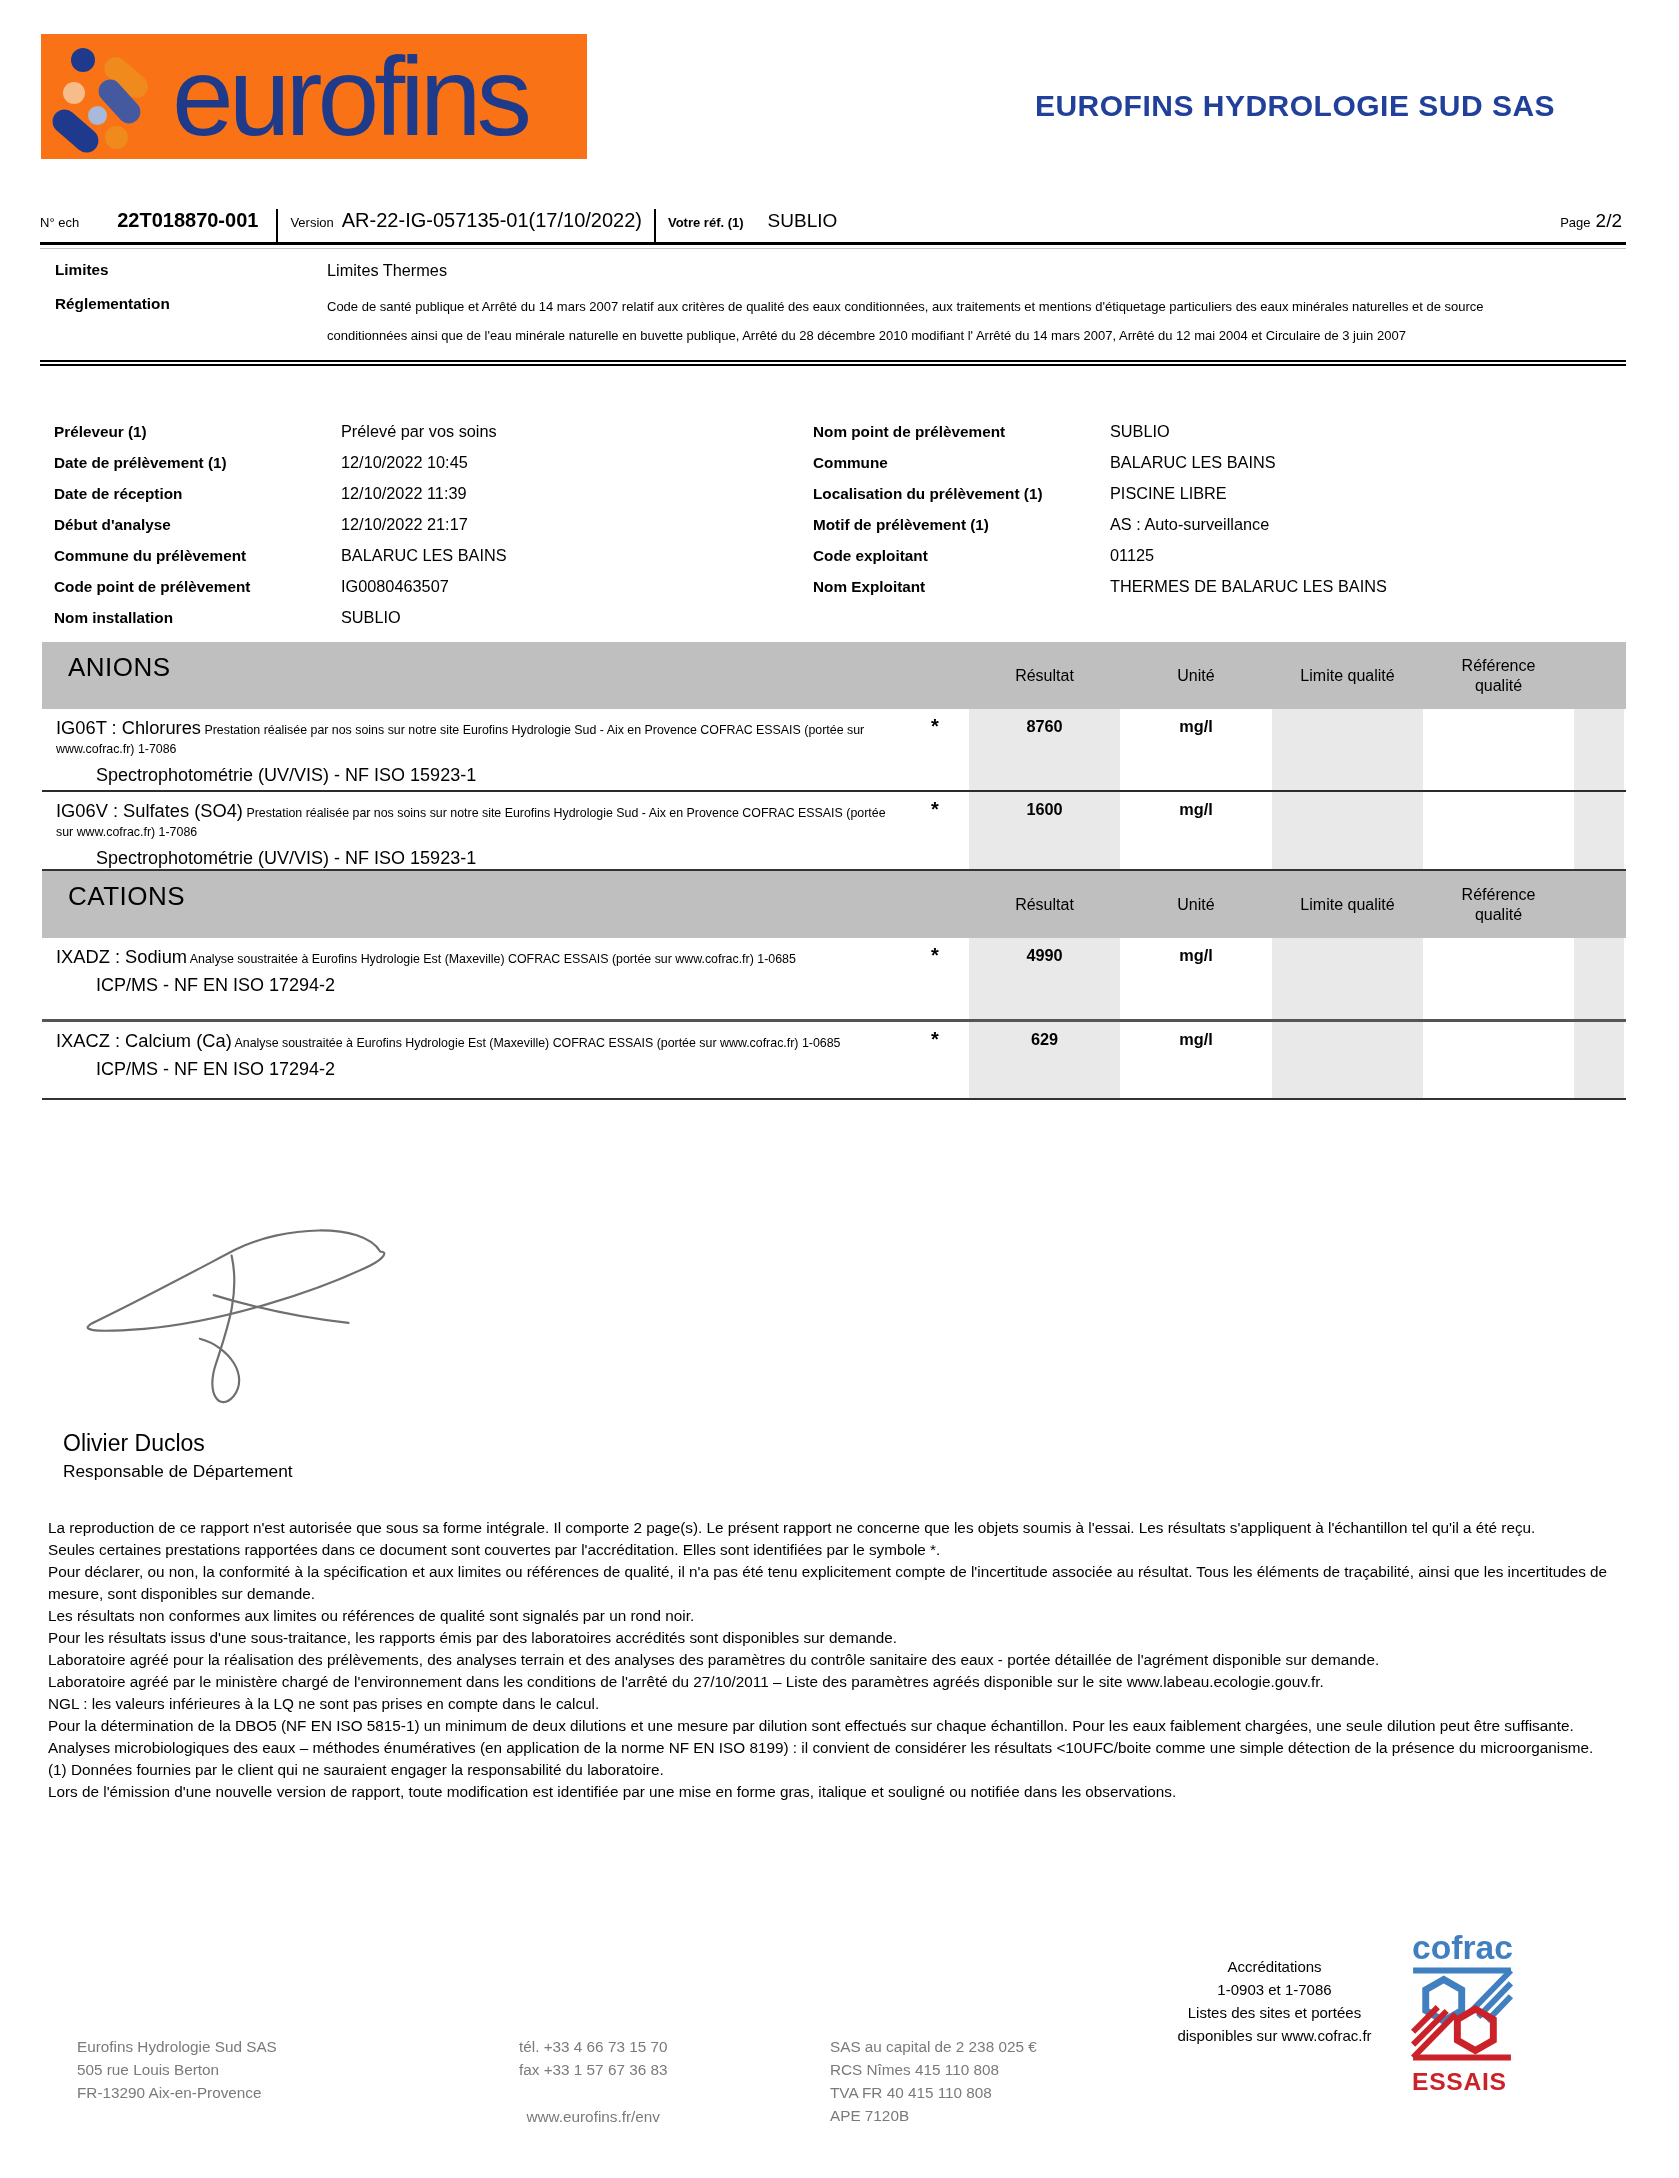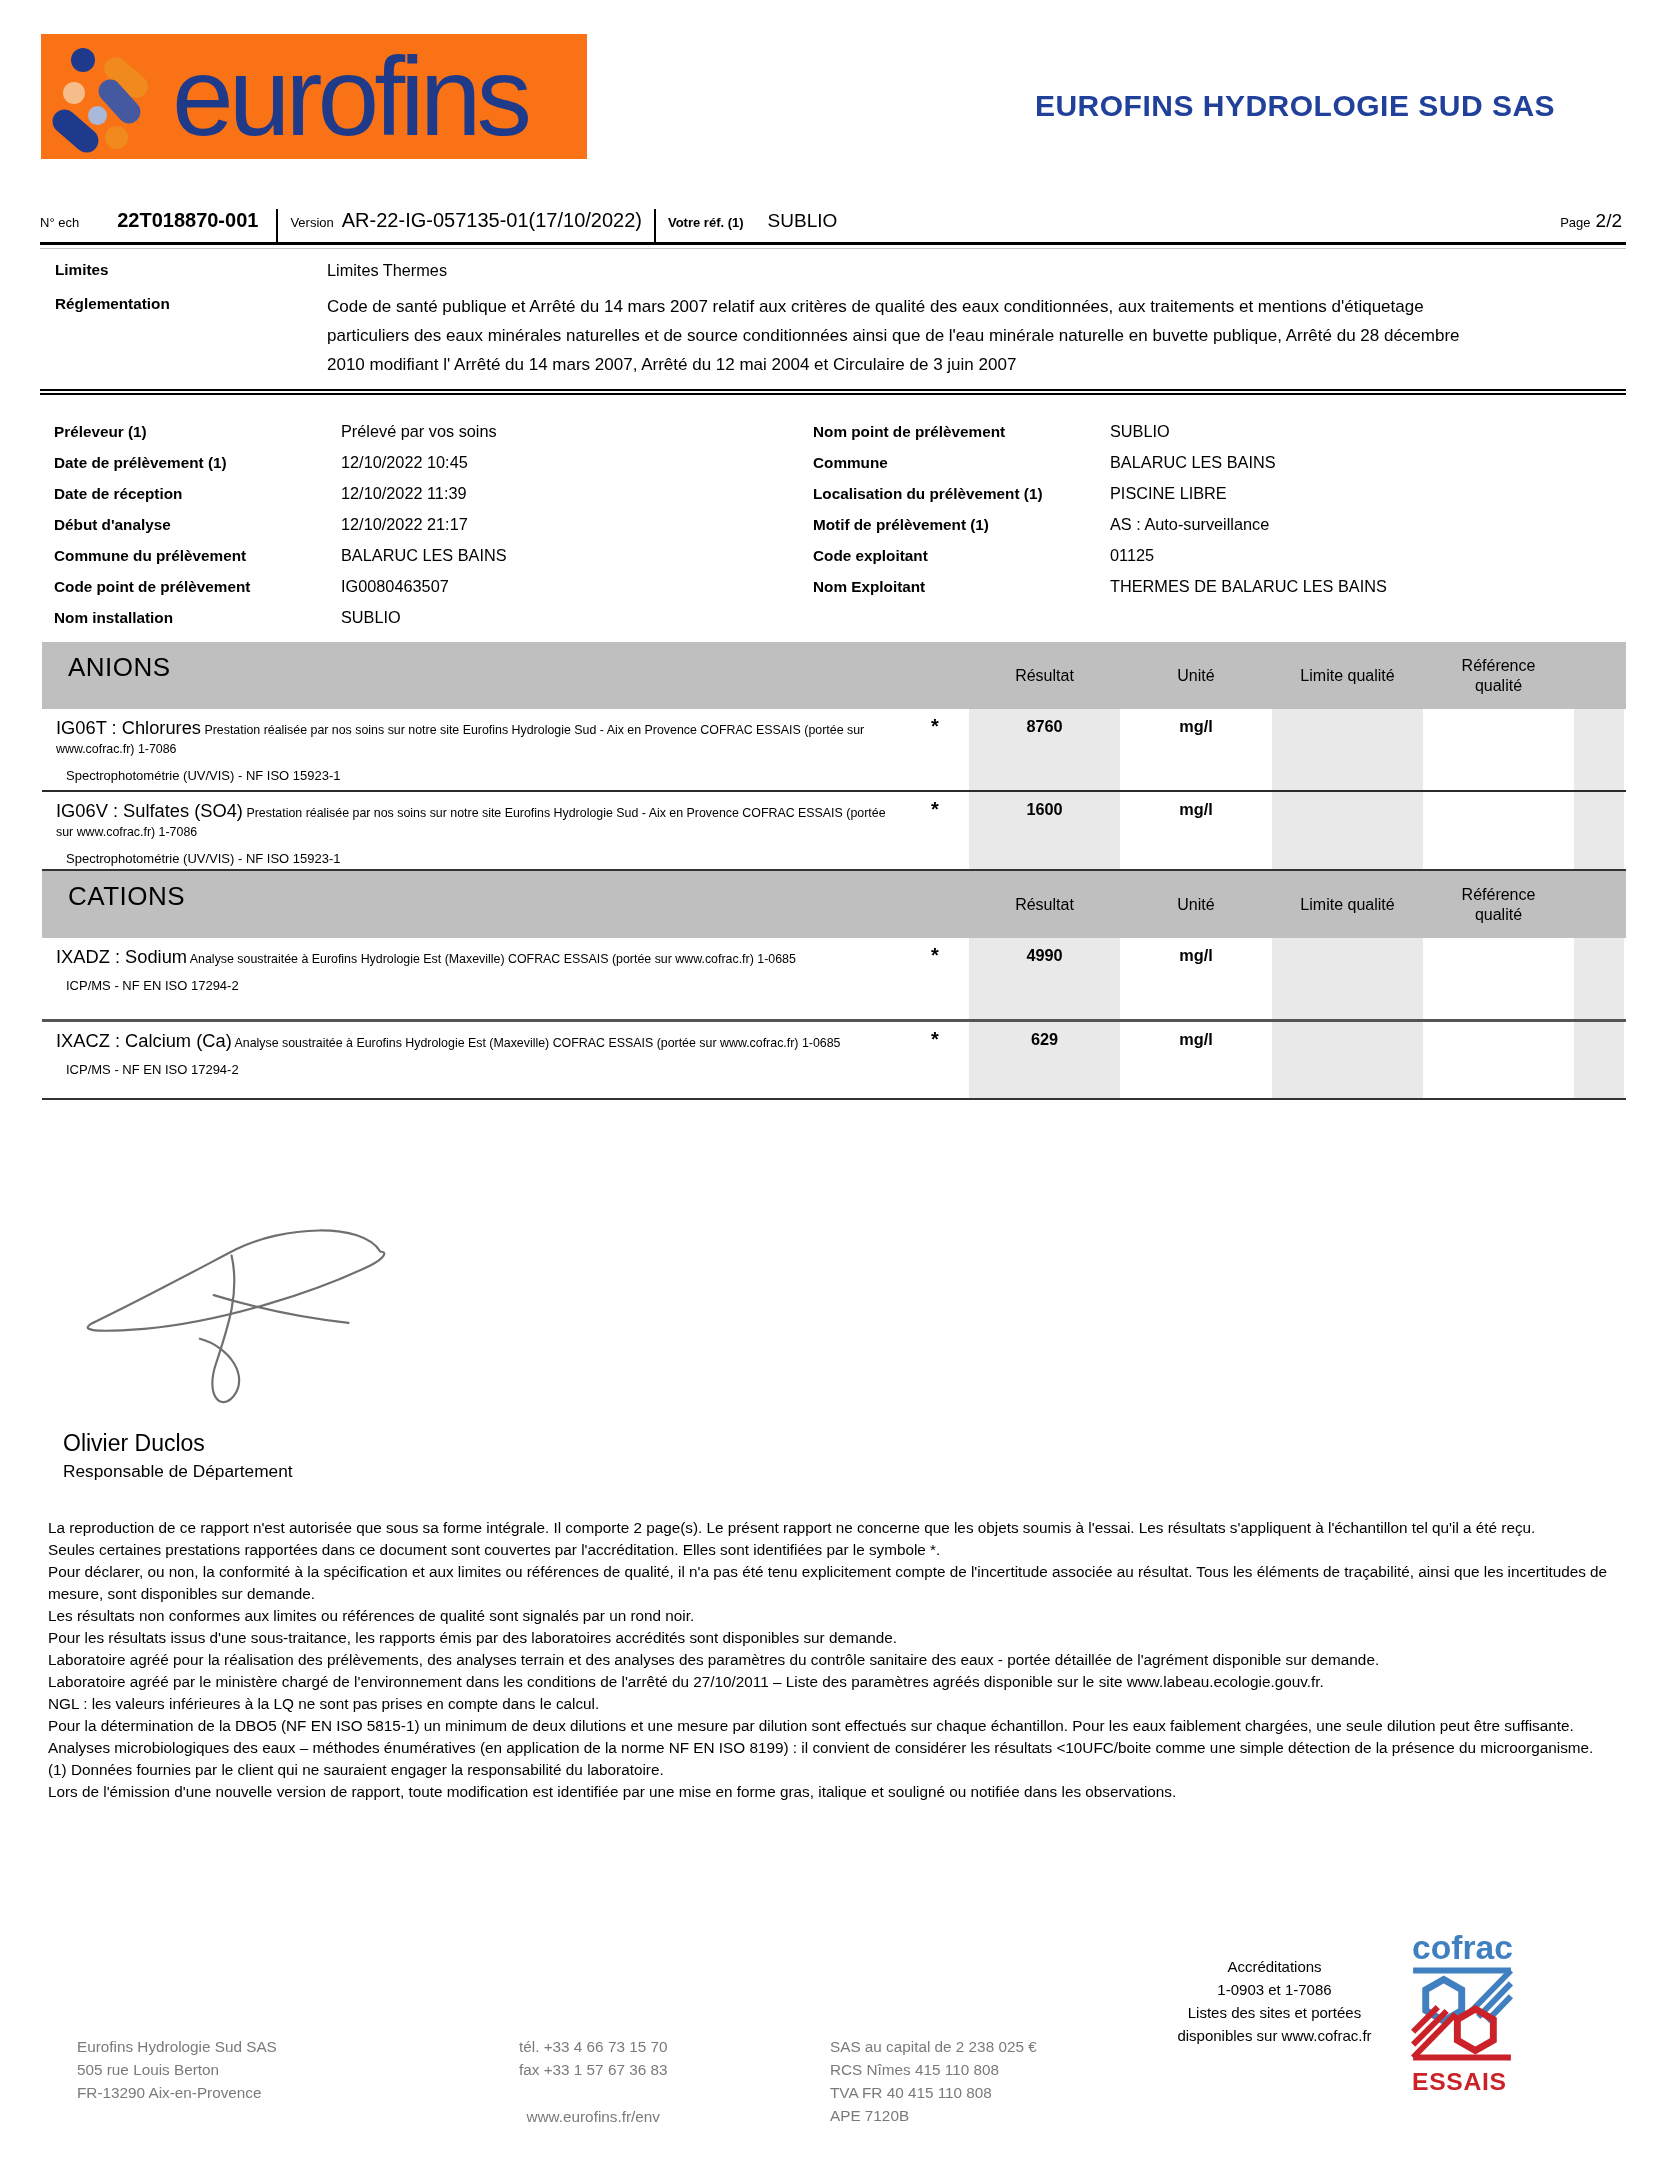--- a/index.html
+++ b/index.html
@@ -39,21 +39,21 @@
   .ver-val { font-size:20px; margin-left:8px; }
   .ref-val { font-size:19px; margin-left:24px; }
   .pg-val  { font-size:19px; margin-left:5px; margin-right:4px; }
 
   
   .limits-reg { left:40px; top:248px; width:1586px; border-bottom:6px double #000; padding:10px 0 10px 0; }
   .lr-row { display:flex; }
   .lr-label { width:287px; padding-left:15px; font-weight:bold; font-size:15.3px; line-height:24px; }
   .lim-value { font-size:16.3px; line-height:24px; }
   .reg-row { margin-top:10px; }
-  .reg-value { width:1163px; font-size:17px; line-height:29px; }
+  .reg-value { width:1163px; font-size:13px; line-height:29px; }
 
   
   .info { left:54px; top:416px; width:1574px; display:flex; }
   .info-col-left  { width:759px; }
   .info-col-right { width:812px; }
   .info-row { display:flex; line-height:31px; }
   .info-label { font-weight:bold; font-size:15.3px; }
   .info-col-left  .info-label { width:287px; }
   .info-col-right .info-label { width:297px; }
   .info-value { font-size:16.3px; }
@@ -62,21 +62,21 @@
   .tables { left:42px; top:642px; width:1584px; }
   .thead, .trow { display:grid; grid-template-columns:859px 68px 151px 152px 151px 151px 50px; }
   .thead { background:#bfbfbf; border-radius:0; height:67px; align-items:center; position:relative; }
   .section-title { position:absolute; top:10px; left:26px; font-size:26px; letter-spacing:0.5px; }
   .ch { text-align:center; font-size:16px; line-height:20px; padding:0 26px; }
   .c3{grid-column:3} .c4{grid-column:4} .c5{grid-column:5} .c6{grid-column:6}
   .trow .band { background:#e9e9e9; }
   .cell-name { padding:9px 6px 0 14px; font-size:12.4px; line-height:19px; }
   .p-code { font-size:18.3px; }
   .p-desc { font-size:12.4px; }
-  .p-method { font-size:13px; margin-top:7px; margin-left:10px; }
+  .p-method { font-size:18px; margin-top:7px; margin-left:40px; }
   .cell-star { text-align:center; font-size:20px; font-weight:bold; padding-top:6px; }
   .cell-num  { text-align:center; font-size:16.3px; padding-top:8px;font-weight:bold; }
   .r82 { height:81px; } .r80 { height:79px; }
   .tbl-anions  .trow + .trow { border-top:2px solid #2b2b2b; }
   .tbl-anions  { border-bottom:2px solid #333; }
   .tbl-cations .trow + .trow { border-top:3px solid #555; }
   .tbl-cations { border-bottom:2px solid #333; }
 
   
   .sig-svg { left:65px; top:1200px; }

